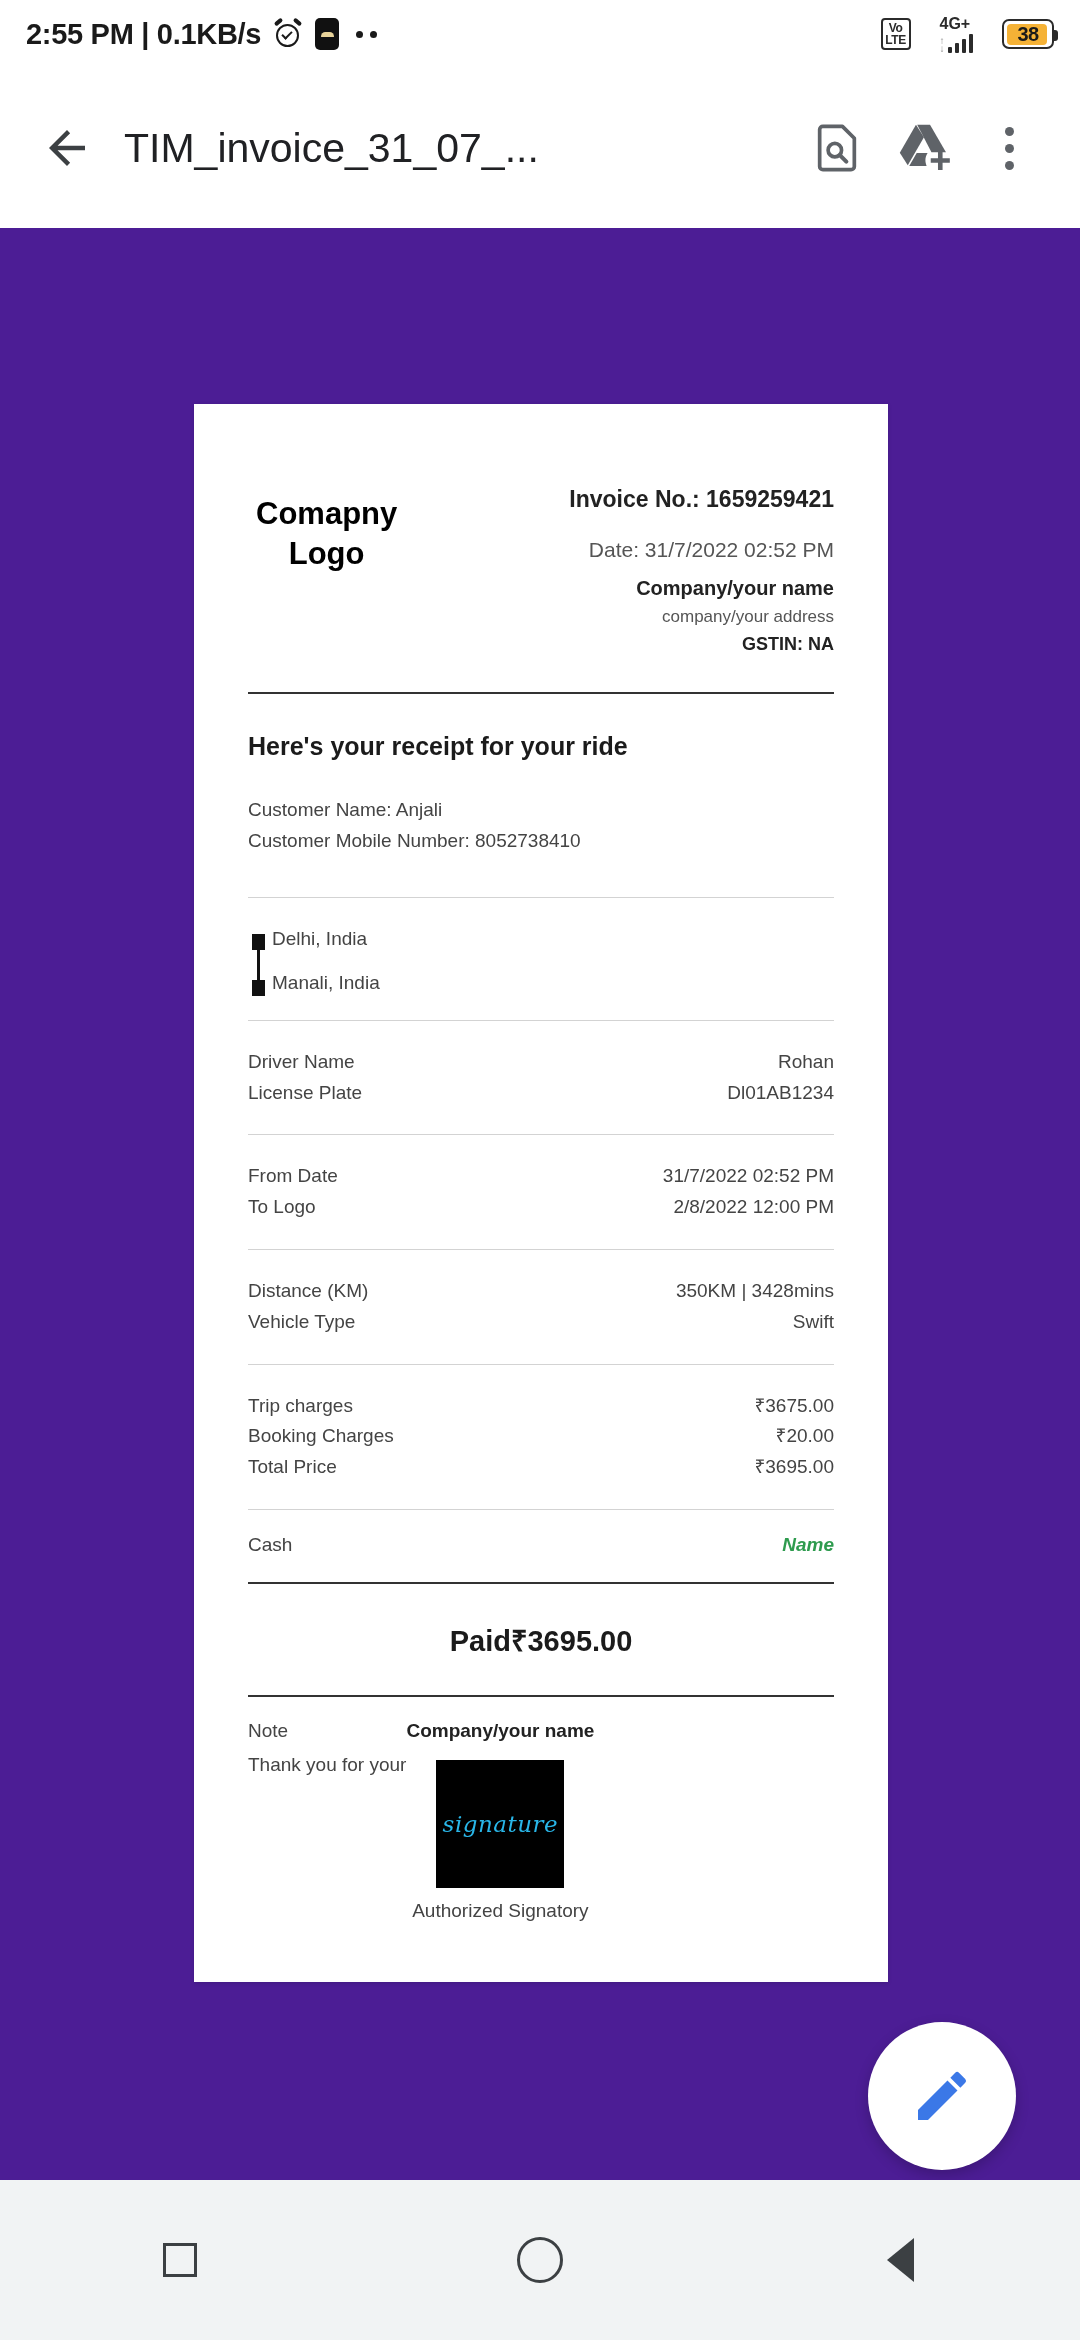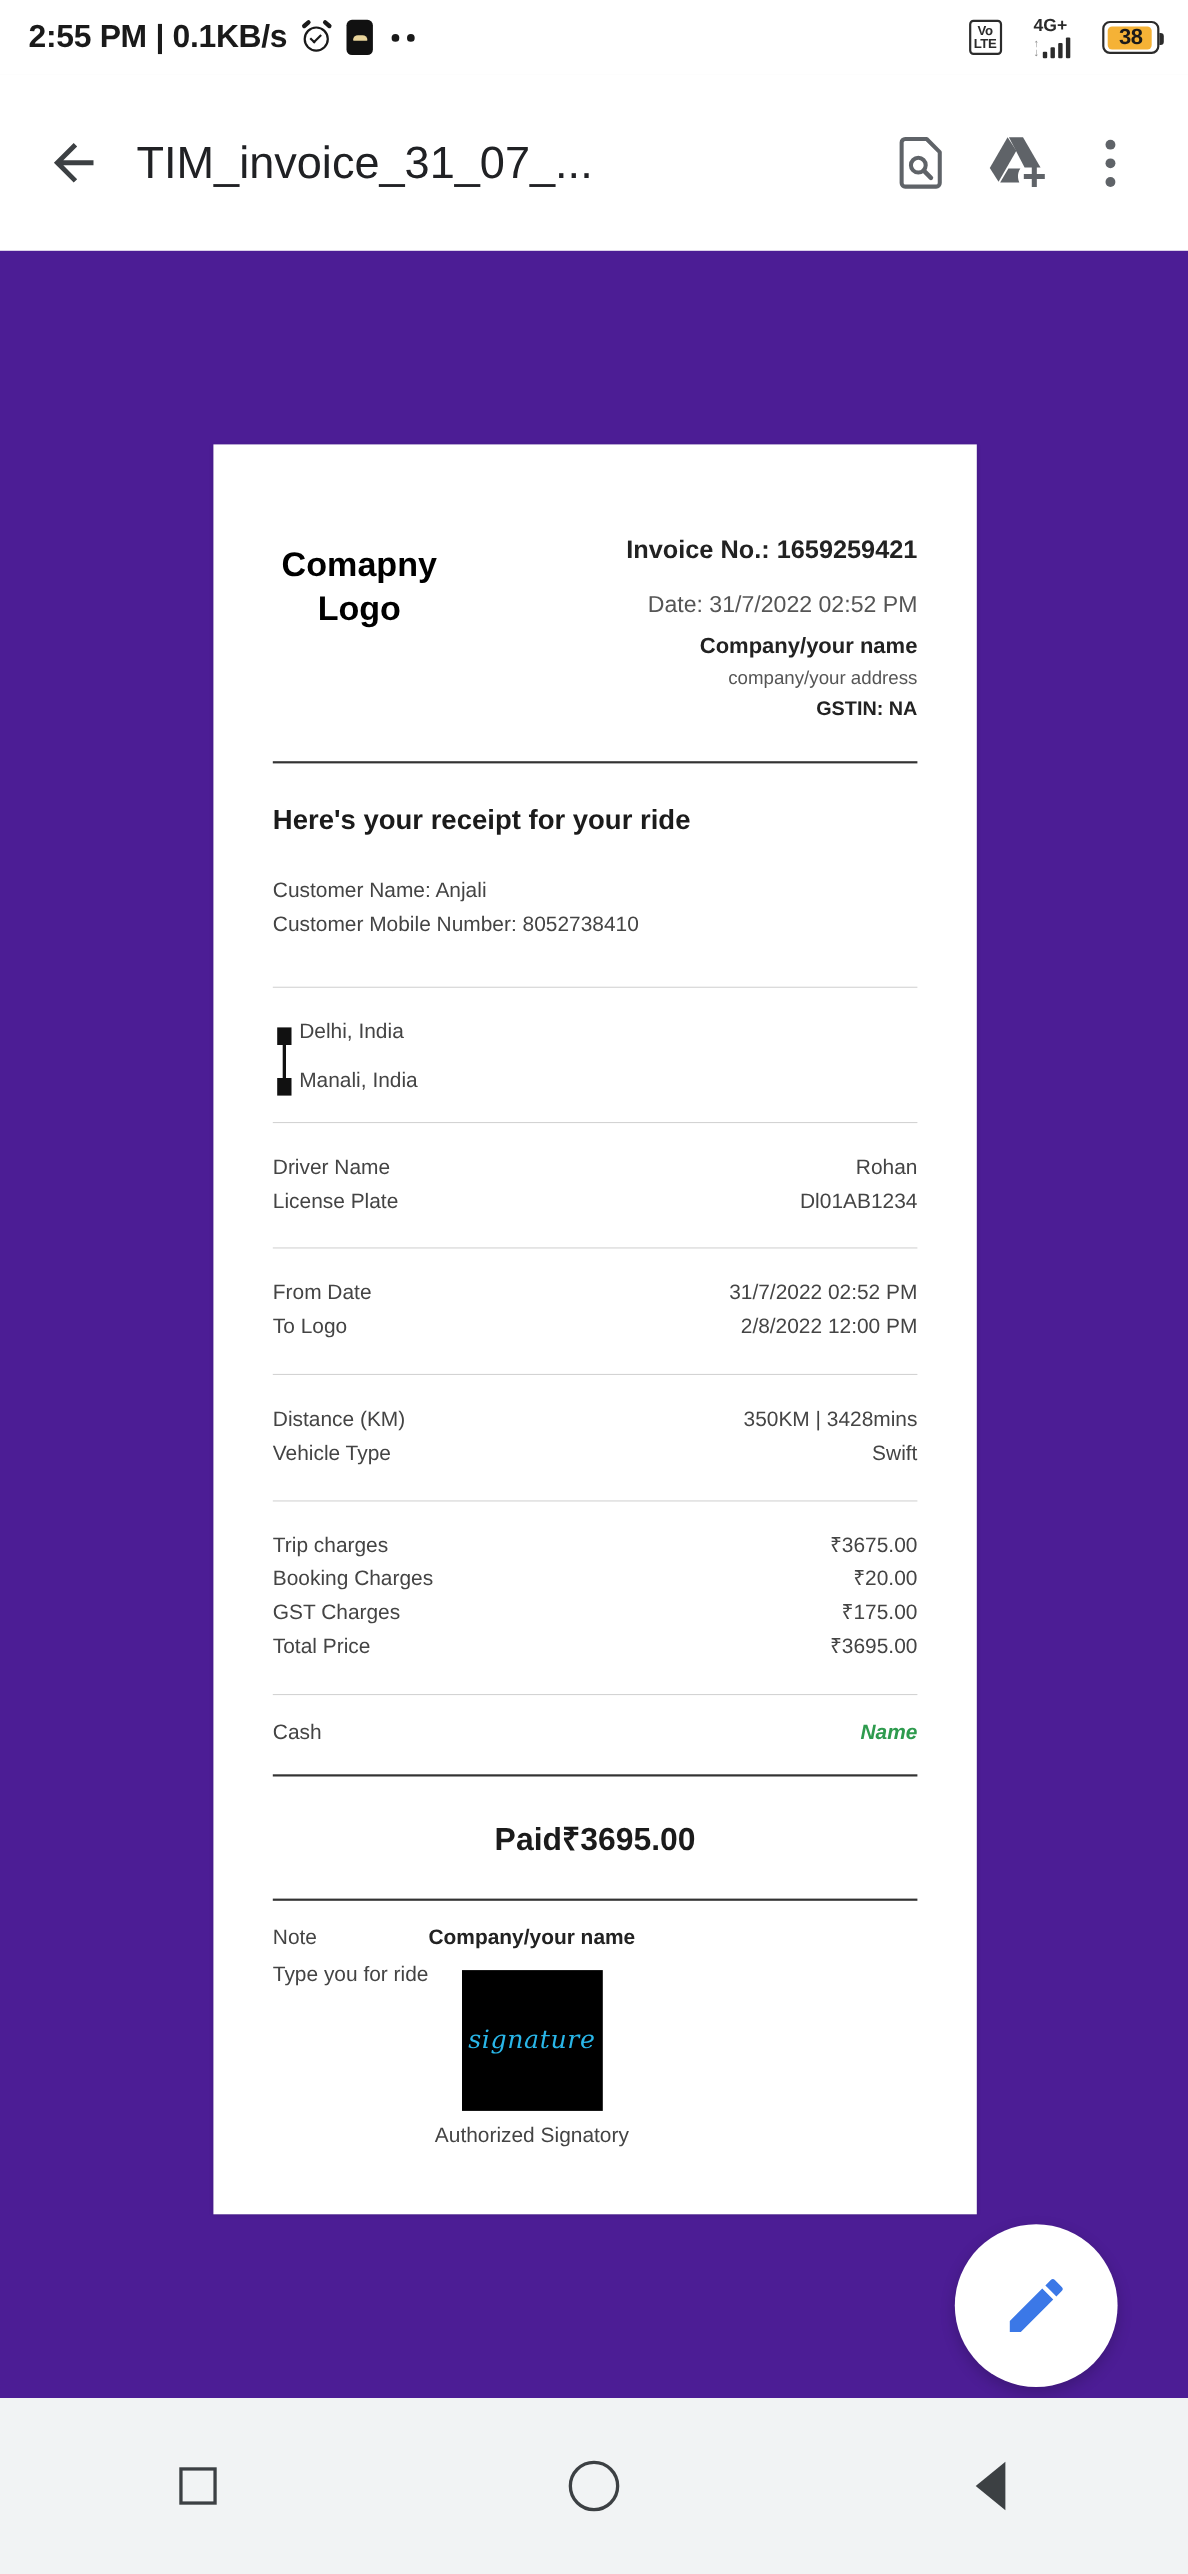--- a/index.html
+++ b/index.html
@@ -349,24 +349,20 @@
       <div class="sec">
         <div class="row">
           <span>Trip charges</span>
           <span class="val">₹3675.00</span>
         </div>
         <div class="row">
           <span>Booking Charges</span>
           <span class="val">₹20.00</span>
         </div>
         <div class="row">
-          <span>GST Charges</span>
-          <span class="val">₹175.00</span>
-        </div>
-        <div class="row">
           <span>Total Price</span>
           <span class="val">₹3695.00</span>
         </div>
       </div>
 
       <hr class="rule-light">
 
       <div class="pay-row">
         <span class="pay-mode">Cash</span>
         <span class="pay-name">Name</span>
@@ -377,21 +373,21 @@
       <div class="paid-row">
         <span class="paid-lbl">Paid</span>
         <span class="paid-amt">₹3695.00</span>
       </div>
 
       <hr class="rule-paid">
 
       <div class="foot">
         <div>
           <div class="note-lbl">Note</div>
-          <div class="note-txt">Type you for ride</div>
+          <div class="note-txt">Thank you for your</div>
         </div>
         <div class="sign-col">
           <div class="sign-title">Company/your name</div>
           <div class="sign-img">
             <span>signature</span>
           </div>
           <div class="sign-cap">Authorized Signatory</div>
         </div>
       </div>
 

